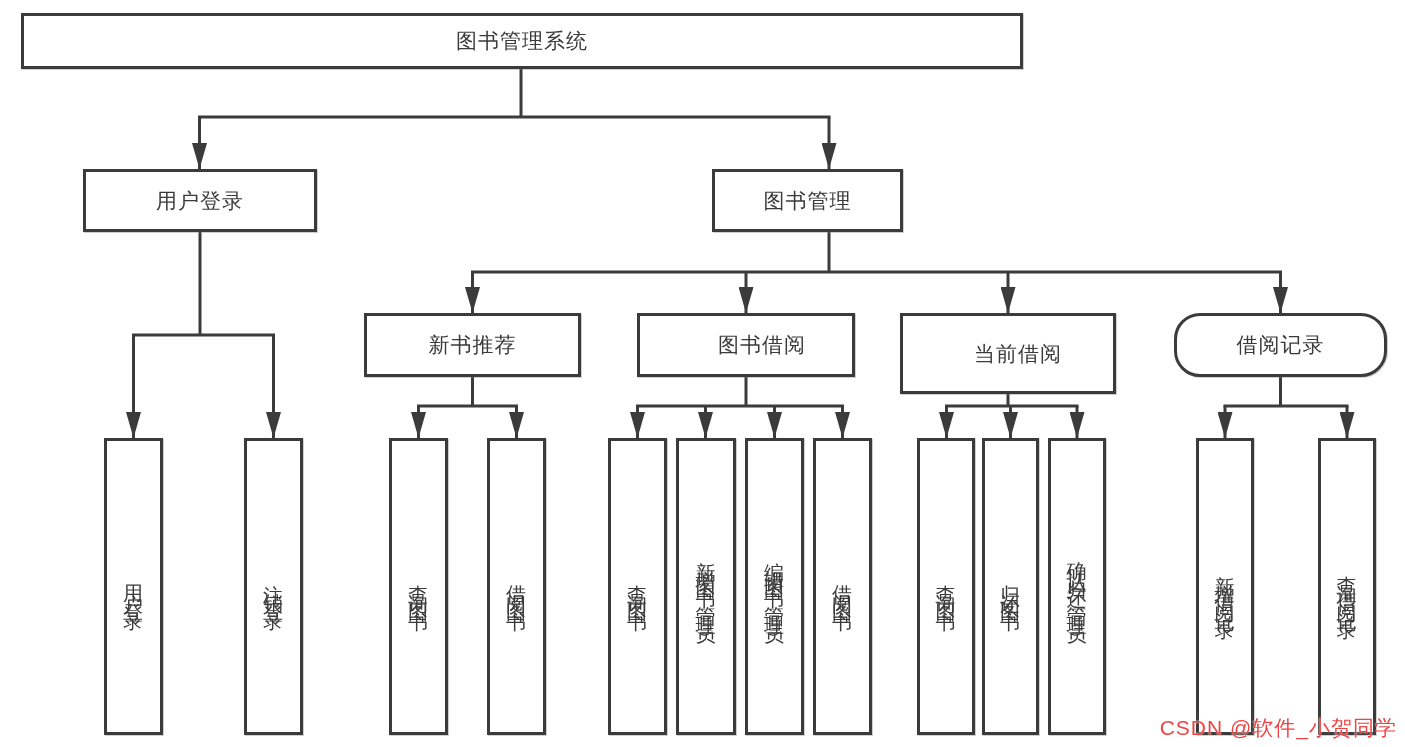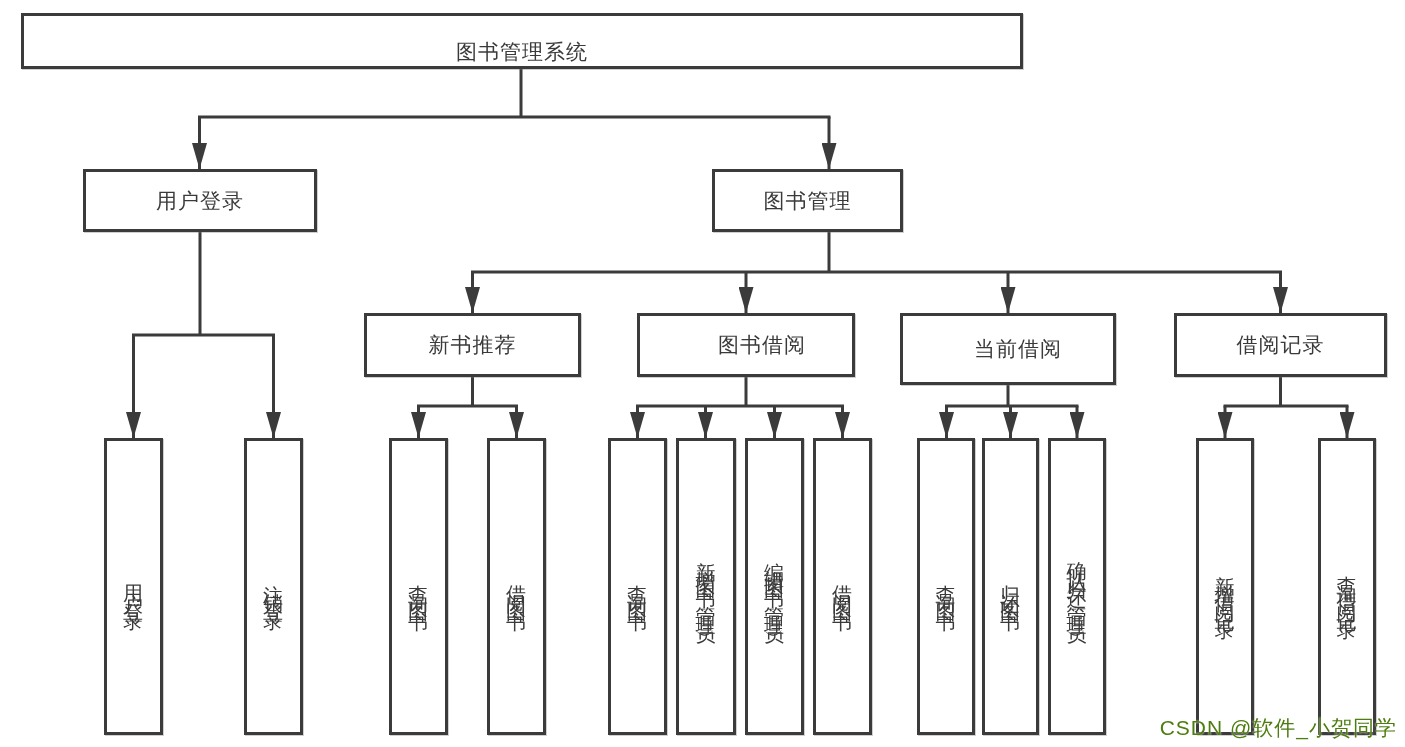--- a/index.html
+++ b/index.html
@@ -45,21 +45,21 @@
     writing-mode: vertical-rl;
     font-size: 20px;
     letter-spacing: 9px;
     line-height: 1;
     white-space: nowrap;
   }
   #watermark {
     position: absolute;
     right: 8px;
     top: 714px;
-    color: #4d7c0f;
+    color: #ef4444;
     font-size: 21px;
     letter-spacing: 1px;
     z-index: 10;
     text-shadow: 0 0 2px #ffffff;
     text-align: right;
   }
 </style>
 </head>
 <body>
 
@@ -108,41 +108,41 @@
       <path d="M1010.5,406 V438" marker-end="url(#arrow)"></path>
       <path d="M1077,406 V438" marker-end="url(#arrow)"></path>
 
       <path d="M1280.5,376 V406"></path>
       <path d="M1223.5,406 H1348.5"></path>
       <path d="M1225,406 V438" marker-end="url(#arrow)"></path>
       <path d="M1347,406 V438" marker-end="url(#arrow)"></path>
     </g>
   </svg>
 
-  <div class="node" style="left:21px; top:13px; width:1002px; height:56px;align-items:flex-end;">
+  <div class="node" style="left:21px; top:13px; width:1002px; height:56px;">
     <span>图书管理系统</span>
   </div>
 
   <div class="node" style="left:83px; top:169px; width:234px; height:63px;">
     <span>用户登录</span>
   </div>
   <div class="node" style="left:712px; top:169px; width:191px; height:63px;">
     <span>图书管理</span>
   </div>
 
   <div class="node" style="left:364px; top:313px; width:217px; height:64px;font-family:Liberation Serif, serif;">
     <span>新书推荐</span>
   </div>
   <div class="node" style="left:637px; top:313px; width:218px; height:64px;padding-left:32px;">
     <span>图书借阅</span>
   </div>
-  <div class="node" style="left:900px; top:313px; width:216px; height:72px;padding-left:20px;">
+  <div class="node" style="left:900px; top:313px; width:216px; height:81px;padding-left:20px;">
     <span>当前借阅</span>
   </div>
-  <div class="node" style="left:1174px; top:313px; width:213px; height:64px;">
+  <div class="node" style="left:1174px; top:313px; width:213px; height:64px;border-radius:26px;">
     <span>借阅记录</span>
   </div>
 
   <div class="vnode" style="left:104px; top:438px; width:59px; height:297px;">
     <span class="vtext">用户登录</span>
   </div>
   <div class="vnode" style="left:244px; top:438px; width:59px; height:297px;">
     <span class="vtext">注销登录</span>
   </div>
 

